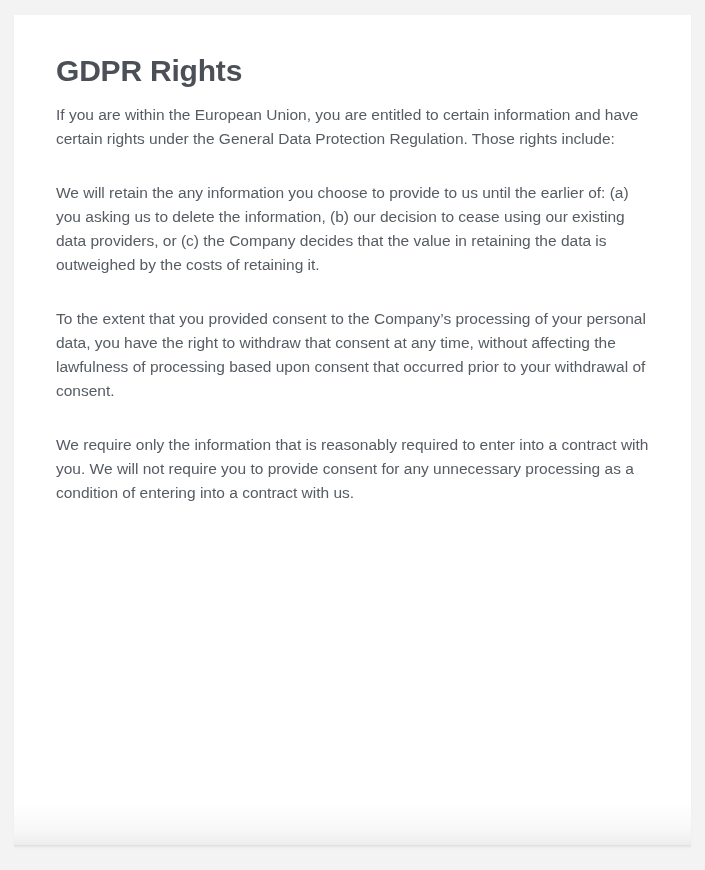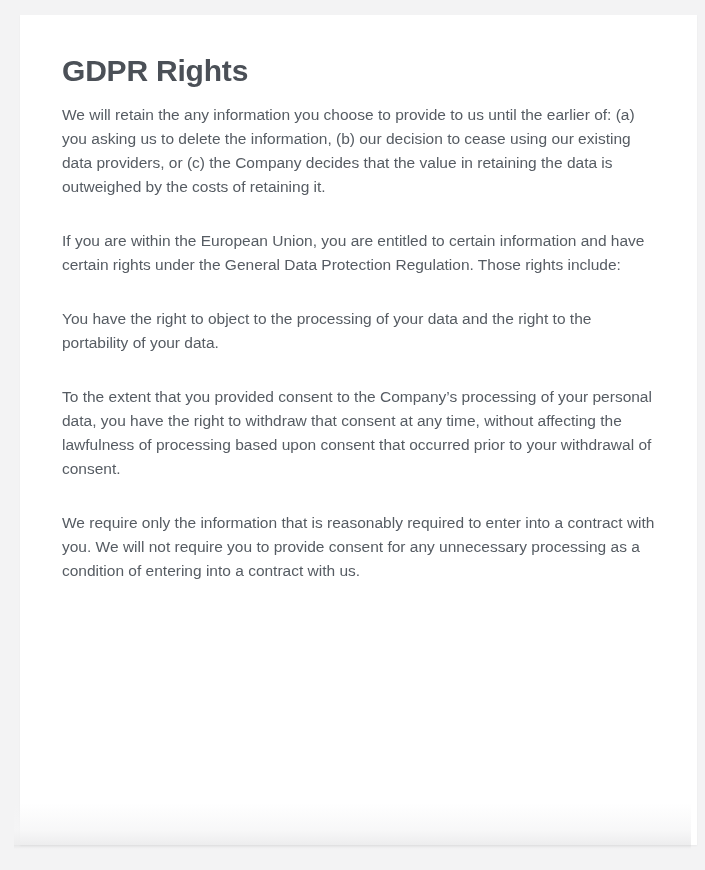--- a/index.html
+++ b/index.html
@@ -19,21 +19,21 @@
   .page {
     position: relative;
     width: 705px;
     height: 870px;
     box-sizing: border-box;
     background: #f3f3f4;
   }
 
   .card {
     position: absolute;
-    left: 20px;
+    left: 14px;
     top: 15px;
     width: 677px;
     height: 830px;
     background: #ffffff;
     box-sizing: border-box;
     padding: 0 40px 0 42px;
     overflow: hidden;
     box-shadow: 0 1px 2px rgba(0,0,0,0.045);
   }
 
@@ -94,23 +94,22 @@
 <body>
 
 <div class="page">
 
   <div class="card">
     <div class="card-inner">
 
       <h1 class="page-title">GDPR Rights</h1>
 
       <div class="body-copy">
+        <p>If you are within the European Union, you are entitled to certain information and have certain rights under the General Data Protection Regulation. Those rights include:</p>
         <p>We will retain the any information you choose to provide to us until the earlier of: (a) you asking us to delete the information, (b) our decision to cease using our existing data providers, or (c) the Company decides that the value in retaining the data is outweighed by the costs of retaining it.</p>
-        <p>If you are within the European Union, you are entitled to certain information and have certain rights under the General Data Protection Regulation. Those rights include:</p>
-        <p>You have the right to object to the processing of your data and the right to the portability of your data.</p>
         <p>To the extent that you provided consent to the Company’s processing of your personal data, you have the right to withdraw that consent at any time, without affecting the lawfulness of processing based upon consent that occurred prior to your withdrawal of consent.</p>
         <p>We require only the information that is reasonably required to enter into a contract with you. We will not require you to provide consent for any unnecessary processing as a condition of entering into a contract with us.</p>
       </div>
 
     </div>
   </div>
 
   <div class="bottom-fade"></div>
   <div class="card-bottom-shadow"></div>
 

